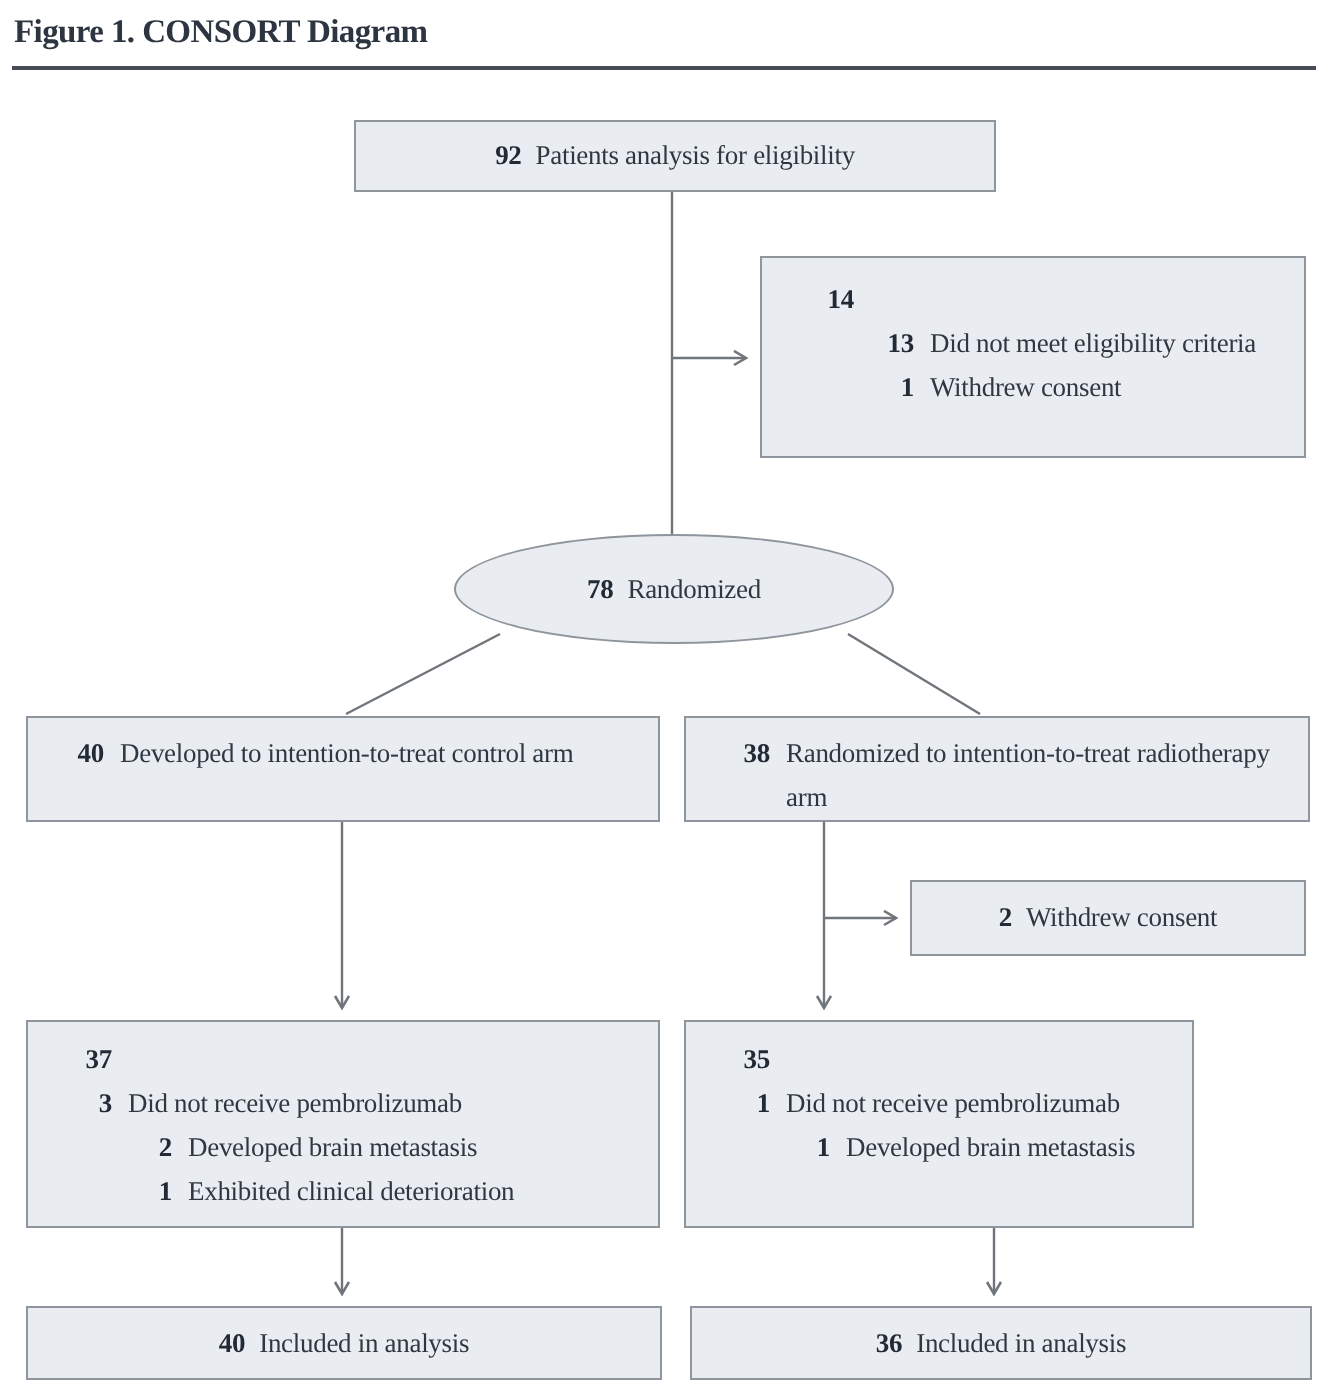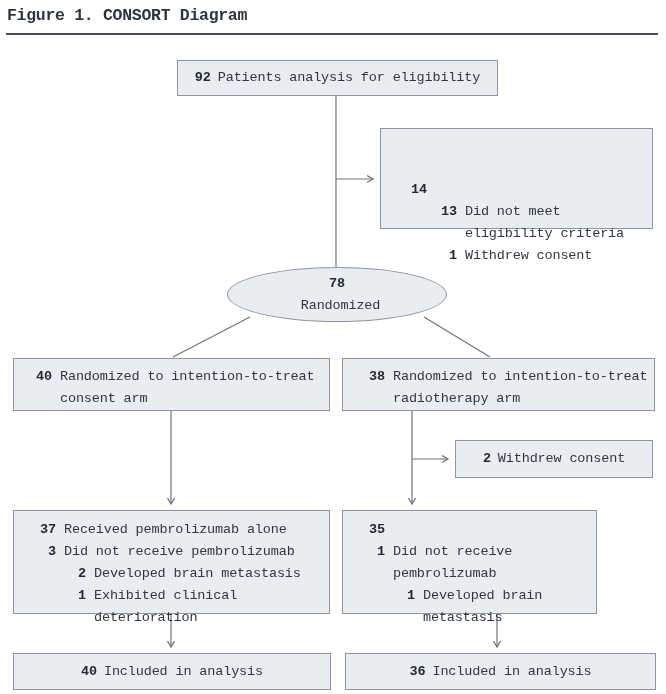--- a/index.html
+++ b/index.html
@@ -1,40 +1,40 @@
 <!DOCTYPE html>
 <html><head>
 <meta charset="utf-8">
 <style>
   html,body{margin:0;padding:0;background:#ffffff;}
   .stage{
     position:relative;width:666px;height:694px;background:#ffffff;
-    font-family:Liberation Mono, monospace;color:#2f3741;overflow:hidden;
+    font-family:Liberation Serif, serif;color:#2f3741;overflow:hidden;
   }
   .fig-title{
     position:absolute;left:7px;top:6px;font-size:16.5px;font-weight:bold;
     color:#2d3540;letter-spacing:-0.3px;
   }
   .title-rule{position:absolute;left:6px;top:33px;width:652px;height:2px;background:#454c55;}
   .lines{position:absolute;left:0;top:0;z-index:1;}
   .box{
     position:absolute;box-sizing:border-box;background:#e9edf2;border:1px solid #8e959c;
     font-size:13.5px;line-height:22px;letter-spacing:-0.15px;color:#2f3741;z-index:2;
   }
-  .ellipse{border-radius:50%;flex-direction:column;}
+  .ellipse{border-radius:50%;}
   .center{display:flex;align-items:center;justify-content:center;text-align:center;}
   .num{font-weight:bold;color:#222a35;}
   .center .lbl{margin-left:7px;}
   .row{display:flex;align-items:flex-start;}
   .row .num{text-align:right;flex:0 0 auto;}
   .row .txt{margin-left:8px;flex:1;}
   .lvl0 .num{width:32px;}
   .lvl1 .num{width:62px;}
   .excluded-pad{padding:10px 6px 6px 10px;}
-  .excluded .lvl0 .num{width:36px;margin-top:40px;}
+  .excluded .lvl0 .num{width:36px;}
   .excluded .lvl1 .num{width:66px;}
   .arm-pad{padding:7px 6px 6px 8px;}
   .arm .num{width:30px;}
   .received-pad{padding:8px 16px 6px 10px;}
 </style>
 </head>
 <body>
 
 <div class="stage">
 
@@ -80,40 +80,39 @@
   </div>
 
   <div class="box ellipse center" style="left:227px;top:267px;width:220px;height:55px;">
     <span class="num">78</span>
     <span class="lbl">Randomized</span>
   </div>
 
   <div class="box arm arm-pad" style="left:13px;top:358px;width:317px;height:53px;">
     <div class="row">
       <span class="num">40</span>
-      <span class="txt">Randomized to intention-to-treat consent arm</span>
+      <span class="txt">Developed to intention-to-treat control arm</span>
     </div>
   </div>
 
   <div class="box arm arm-pad" style="left:342px;top:358px;width:313px;height:53px;padding-left:12px;">
     <div class="row">
       <span class="num">38</span>
       <span class="txt">Randomized to intention-to-treat radiotherapy arm</span>
     </div>
   </div>
 
   <div class="box center" style="left:455px;top:440px;width:198px;height:38px;">
     <span class="num">2</span>
     <span class="lbl">Withdrew consent</span>
   </div>
 
   <div class="box received-pad" style="left:13px;top:510px;width:317px;height:104px;">
     <div class="row lvl0">
       <span class="num">37</span>
-      <span class="txt">Received pembrolizumab alone</span>
     </div>
     <div class="row lvl0">
       <span class="num">3</span>
       <span class="txt">Did not receive pembrolizumab</span>
     </div>
     <div class="row lvl1">
       <span class="num">2</span>
       <span class="txt">Developed brain metastasis</span>
     </div>
     <div class="row lvl1">

